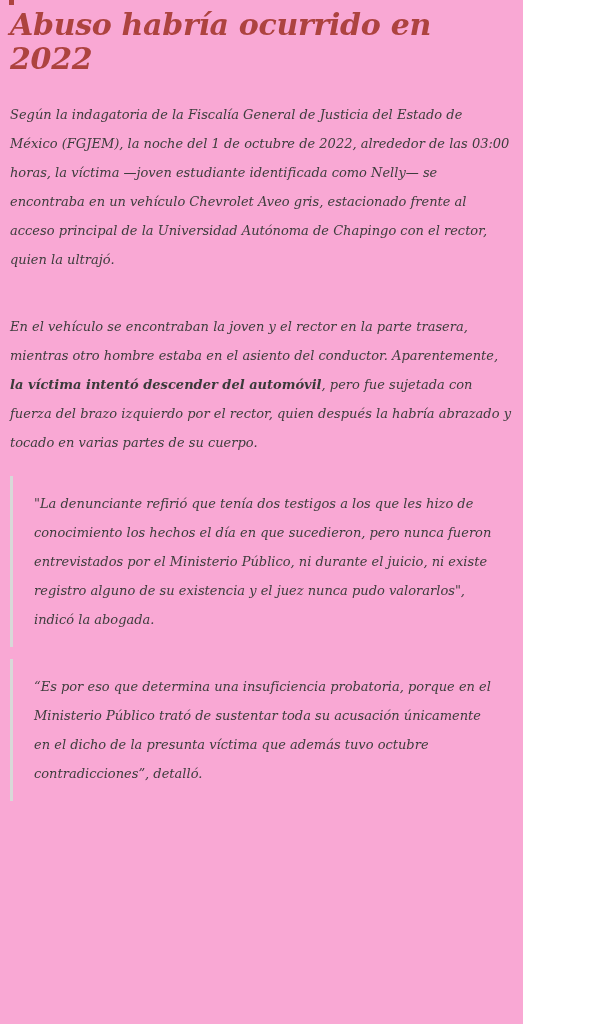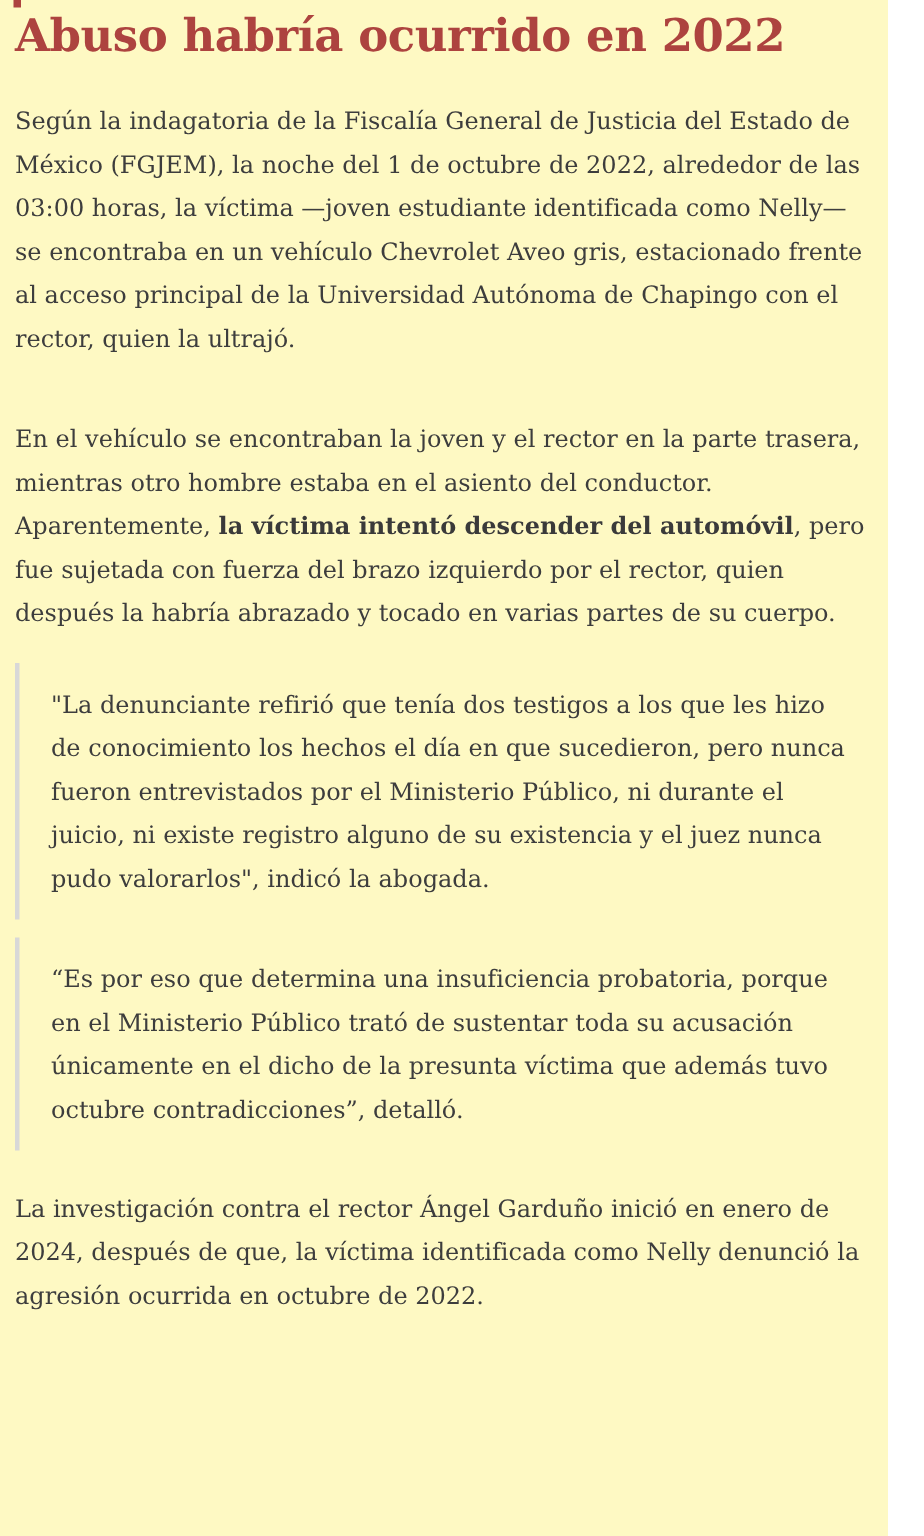--- a/index.html
+++ b/index.html
@@ -2,25 +2,26 @@
 <html lang="es"><head>
 <meta charset="utf-8">
 <style>
   html, body {
     margin: 0;
     padding: 0;
     background: #ffffff;
   }
   .page {
     position: relative;
-    width: 592px;
+    width: 523px;
     height: 1024px;
-    background: #fef9c3;
+    background: #f9a8d4;
     overflow: hidden;
     font-family: "DejaVu Serif", "Liberation Serif", serif;
+    font-style: italic;
   }
   .clipped-artifact {
     position: absolute;
     top: 0;
     left: 9px;
     width: 5px;
     height: 5px;
     background: #ad433f;
   }
   article {
@@ -30,21 +31,21 @@
   h2 {
     margin: 4px 0 24px 0;
     font-size: 30px;
     line-height: 34px;
     font-weight: bold;
     color: #ad433f;
     letter-spacing: -0.3px;
   }
   p {
     margin: 0 0 38px 0;
-    font-size: 16px;
+    font-size: 13px;
     line-height: 29px;
     color: #3d3d3d;
   }
   p strong {
     font-weight: bold;
     color: #3a3a3a;
   }
   blockquote {
     border-left: 3px solid #d8d8d8;
     padding: 13px 10px 13px 21px;
@@ -76,15 +77,14 @@
     <p><span>En el vehículo se encontraban la joven y el rector en la parte trasera, mientras otro hombre estaba en el asiento del conductor. Aparentemente, </span><strong>la víctima intentó descender del automóvil</strong><span>, pero fue sujetada con fuerza del brazo izquierdo por el rector, quien después la habría abrazado y tocado en varias partes de su cuerpo.</span></p>
 
     <blockquote class="q1">
       <p>"La denunciante refirió que tenía dos testigos a los que les hizo de conocimiento los hechos el día en que sucedieron, pero nunca fueron entrevistados por el Ministerio Público, ni durante el juicio, ni existe registro alguno de su existencia y el juez nunca pudo valorarlos", indicó la abogada.</p>
     </blockquote>
 
     <blockquote class="q2">
       <p>“Es por eso que determina una insuficiencia probatoria, porque en el Ministerio Público trató de sustentar toda su acusación únicamente en el dicho de la presunta víctima que además tuvo octubre contradicciones”, detalló.</p>
     </blockquote>
 
-    <p class="last">La investigación contra el rector Ángel Garduño inició en enero de 2024, después de que, la víctima identificada como Nelly denunció la agresión ocurrida en octubre de 2022.</p>
   </article>
 </div>
 
 </body></html>

